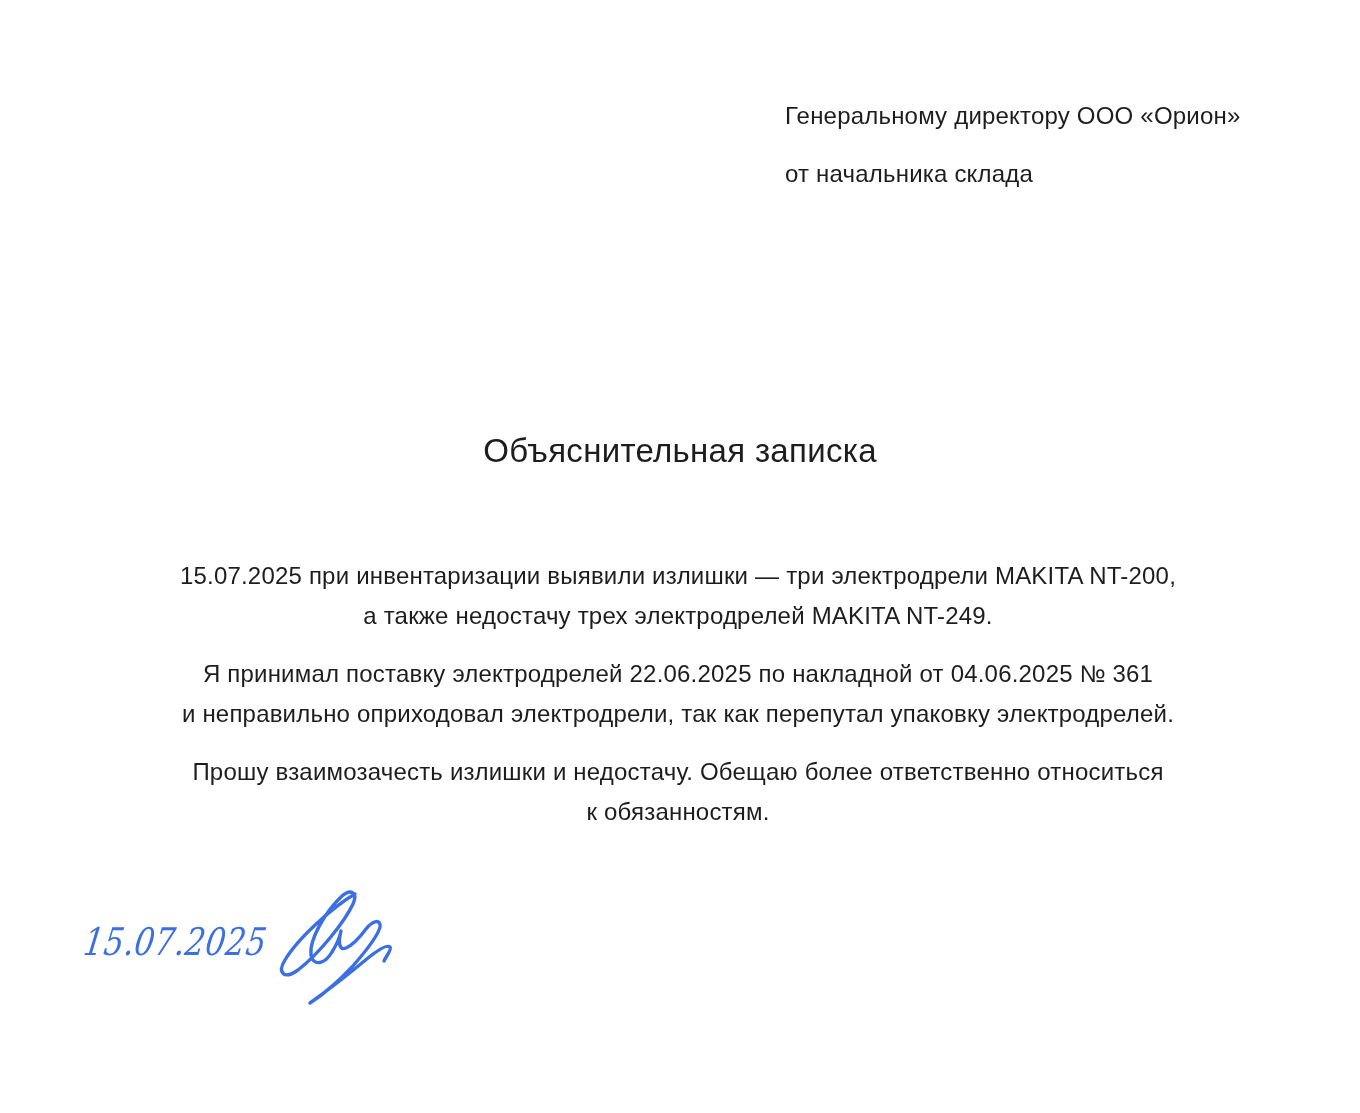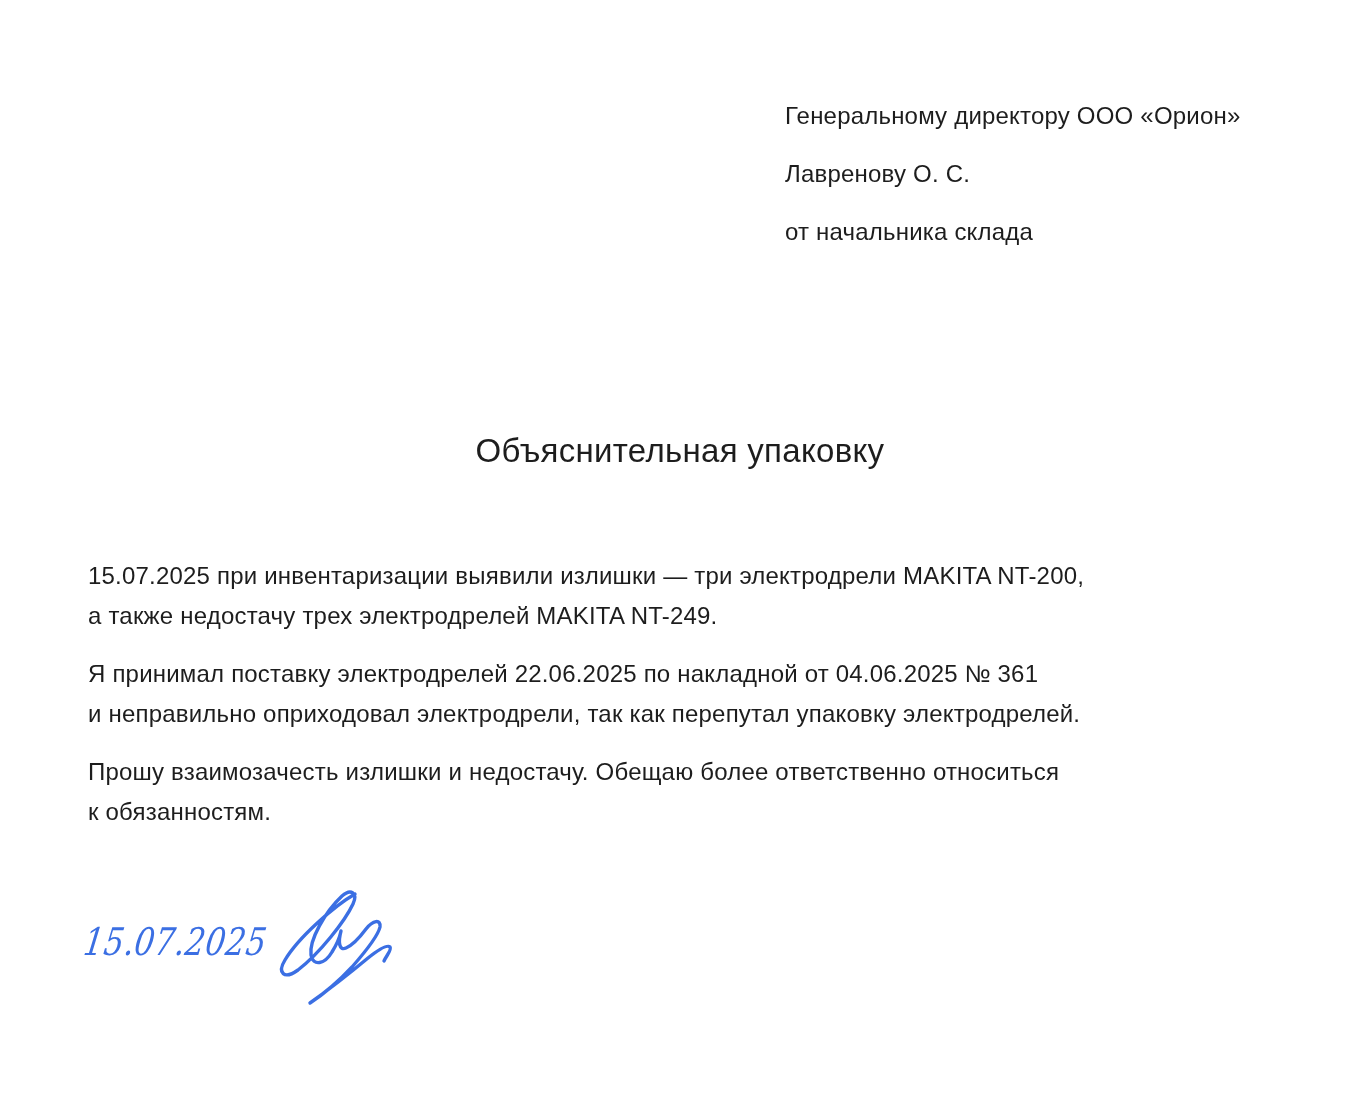--- a/index.html
+++ b/index.html
@@ -42,20 +42,21 @@
     text-align: center;
     font-size: 33px;
     font-weight: 400;
     letter-spacing: 0.3px;
   }
   .body-text {
     position: absolute;
     left: 88px;
     top: 556px;
     width: 1180px;
+    text-align: center;
   }
   .paragraph {
     margin-bottom: 18px;
   }
   .body-line {
     font-size: 24px;
     line-height: 40px;
     white-space: nowrap;
     letter-spacing: 0.2px;
   }
@@ -89,25 +90,24 @@
     color: var(--ink-color);
   }
 </style>
 </head>
 <body>
 
 <div class="page">
 
   <div class="recipient-block">
     <div class="recipient-line">Генеральному директору ООО «Орион»</div>
-    <div class="recipient-line">Лавренову О. С.</div>
     <div class="recipient-line">от начальника склада</div>
   </div>
 
-  <div class="doc-title">Объяснительная упаковку</div>
+  <div class="doc-title">Объяснительная записка</div>
 
   <div class="body-text">
     <div class="paragraph">
       <div class="body-line">15.07.2025 при инвентаризации выявили излишки — три электродрели MAKITA NT-200,</div>
       <div class="body-line">а также недостачу трех электродрелей MAKITA NT-249.</div>
     </div>
     <div class="paragraph">
       <div class="body-line">Я принимал поставку электродрелей 22.06.2025 по накладной от 04.06.2025 № 361</div>
       <div class="body-line">и неправильно оприходовал электродрели, так как перепутал упаковку электродрелей.</div>
     </div>

